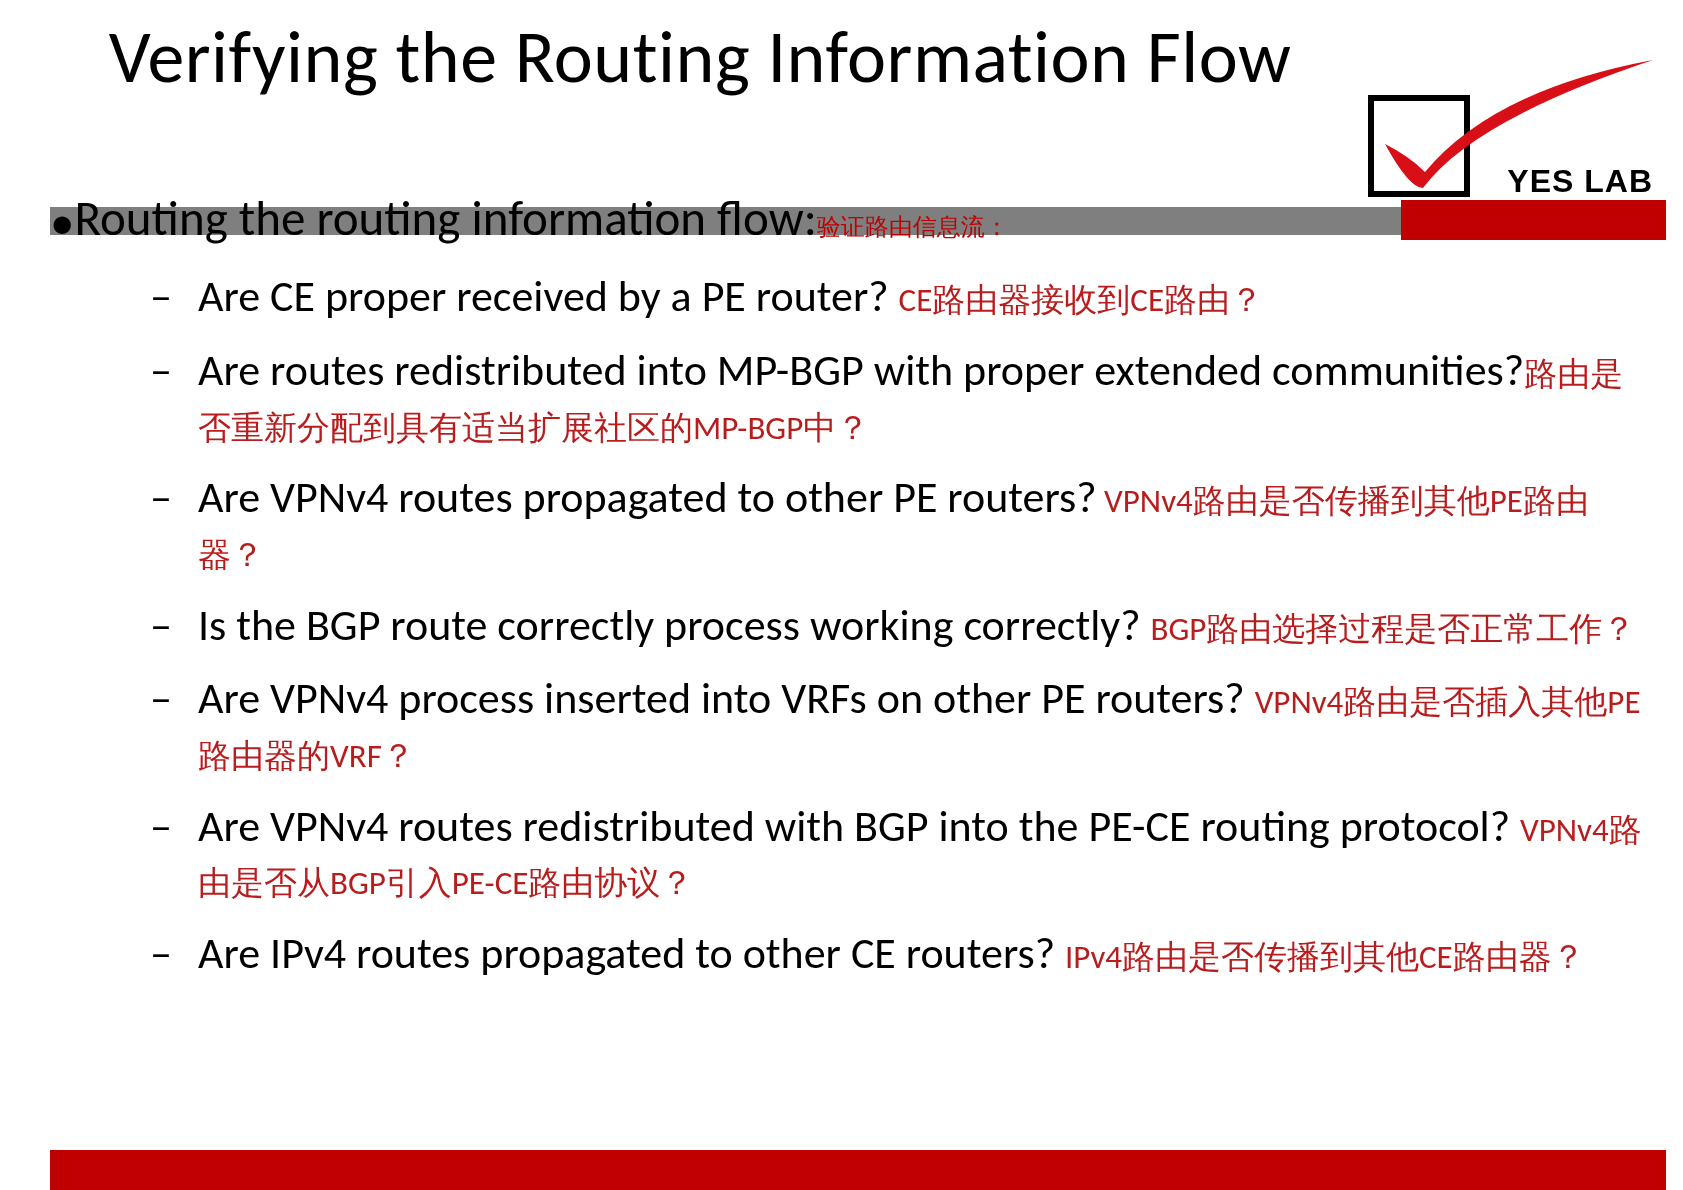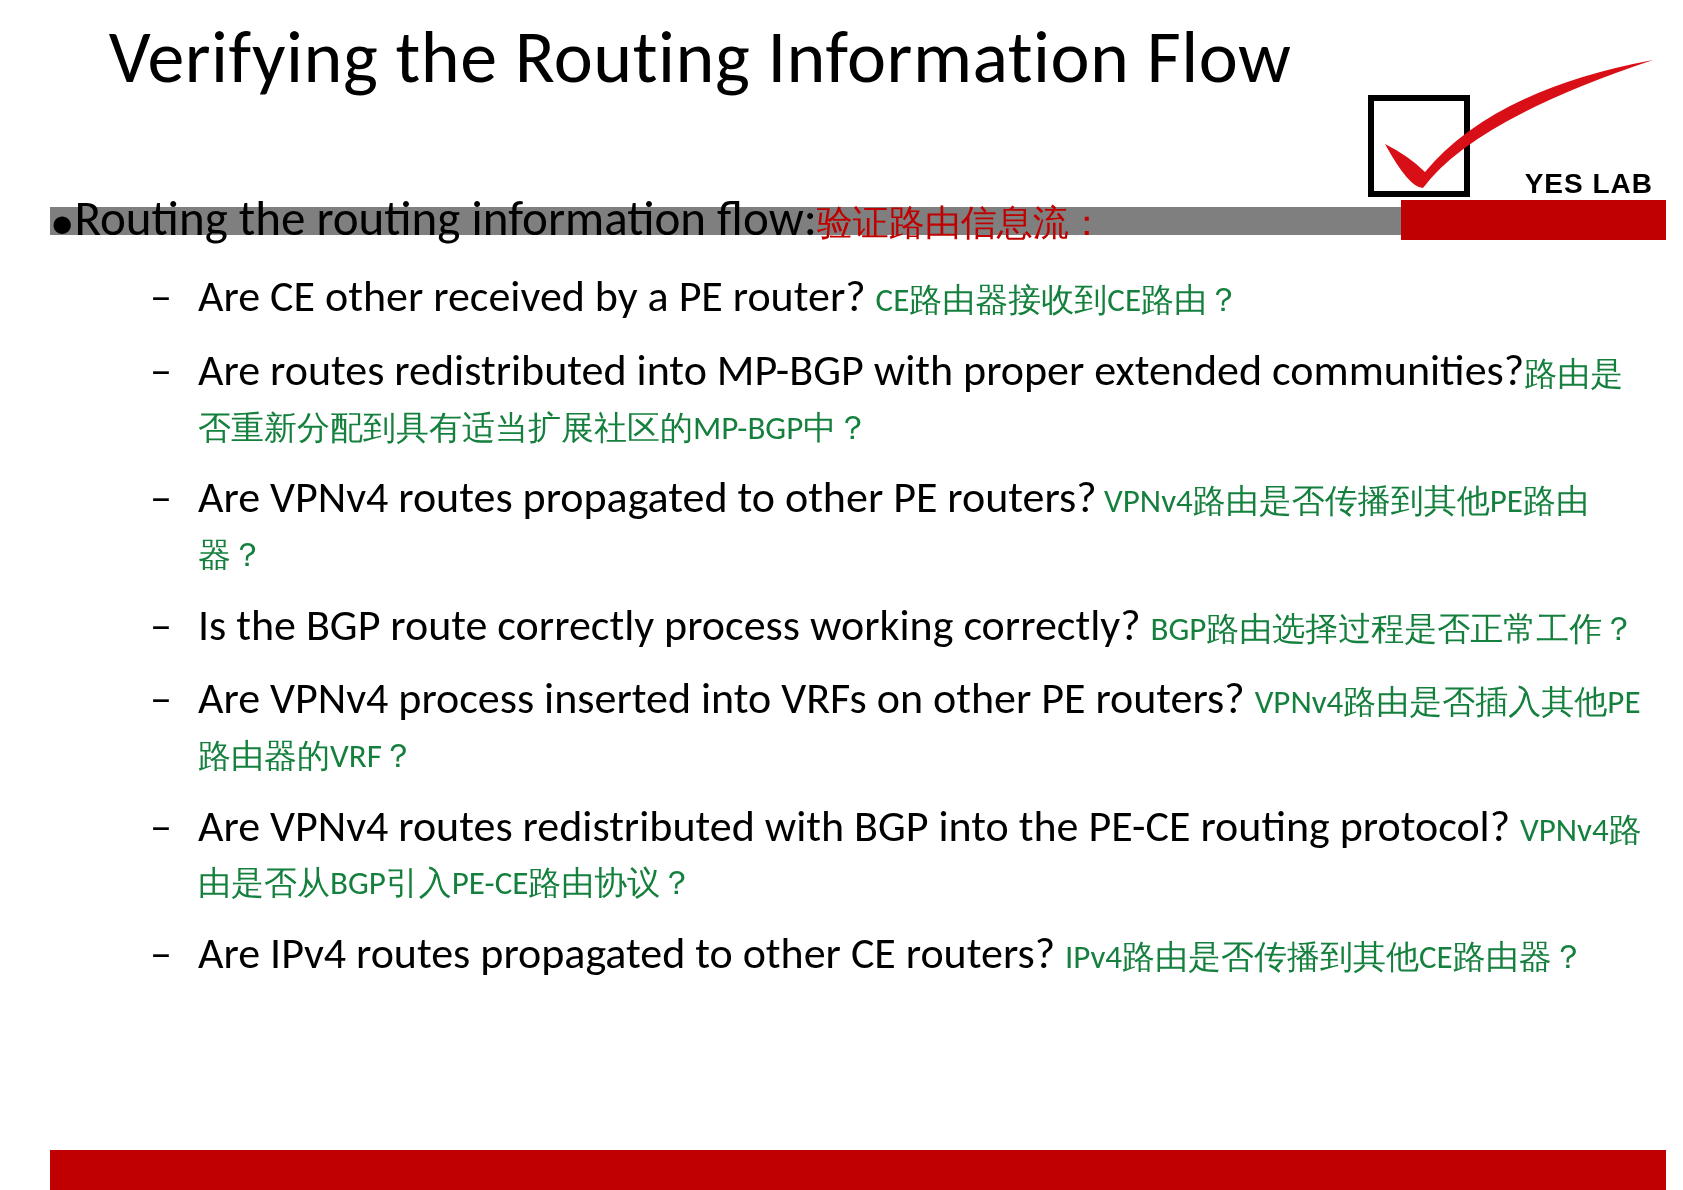--- a/index.html
+++ b/index.html
@@ -35,21 +35,21 @@
     position: absolute;
     top: 60px;
     right: 30px;
     width: 300px;
     height: 140px;
   }
   .logo-text {
     position: absolute;
     bottom: 0;
     right: 0;
-    font-size: 28px;
+    font-size: 32px;
     font-weight: 700;
     font-family: Arial, sans-serif;
     letter-spacing: 1px;
     text-align: center;
   }
   .grey-bar {
     position: absolute;
     top: 207px;
     left: 50px;
     right: 17px;
@@ -82,41 +82,41 @@
     font-size: 49px;
     line-height: 1.1;
     margin-bottom: 12px;
   }
   .top-bullet .dot {
     display: inline-block;
     vertical-align: middle;
   }
   .top-bullet .cn {
     color: #c00000;
-    font-size: 36px;
+    font-size: 24px;
   }
   .sub-list {
     margin-left: 100px;
     margin-top: 20px;
   }
   .item {
     position: relative;
     font-size: 44px;
     line-height: 1.22;
     margin-bottom: 20px;
     padding-left: 48px;
   }
   .item .dash {
     position: absolute;
     left: 0;
     top: 0;
     font-size: 44px;
   }
   .item .cn {
-    color: #15803d;
+    color: #b91c1c;
     font-size: 33px;
   }
 </style>
 </head>
 <body>
 
 <div class="slide">
 
   <div class="title">Verifying the Routing Information Flow</div>
 
@@ -132,21 +132,21 @@
   <div class="red-bar-short"></div>
 
   <div class="content">
     <div class="top-bullet">
       <span class="dot">•</span><span>Routing the routing information flow:</span><span class="cn">验证路由信息流：</span>
     </div>
 
     <div class="sub-list">
       <div class="item">
         <span class="dash">–</span>
-        <span>Are CE other received by a PE router? </span><span class="cn">CE路由器接收到CE路由？</span>
+        <span>Are CE proper received by a PE router? </span><span class="cn">CE路由器接收到CE路由？</span>
       </div>
       <div class="item">
         <span class="dash">–</span>
         <span>Are routes redistributed into MP-BGP with proper extended communities?</span><span class="cn">路由是否重新分配到具有适当扩展社区的MP-BGP中？</span>
       </div>
       <div class="item">
         <span class="dash">–</span>
         <span>Are VPNv4 routes propagated to other PE routers?</span><span class="cn"> VPNv4路由是否传播到其他PE路由器？</span>
       </div>
       <div class="item">

